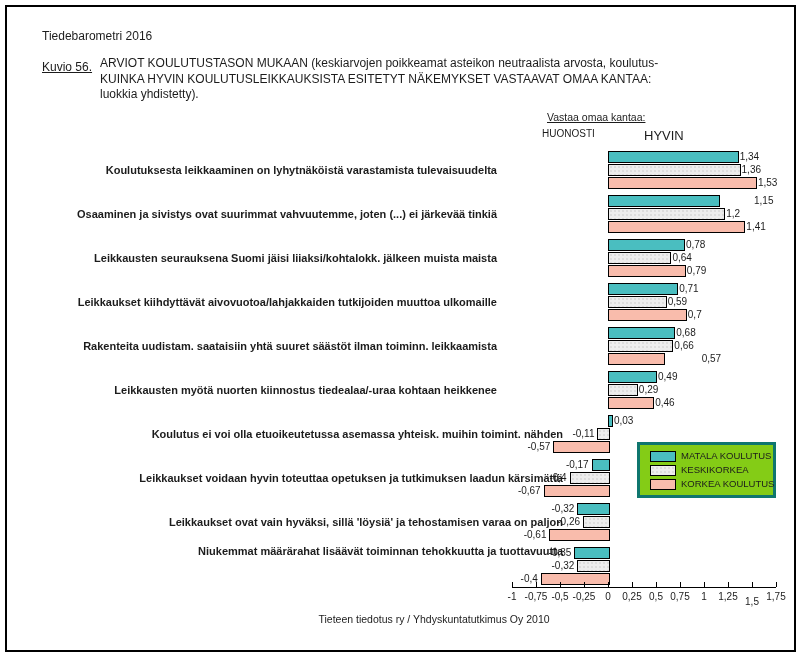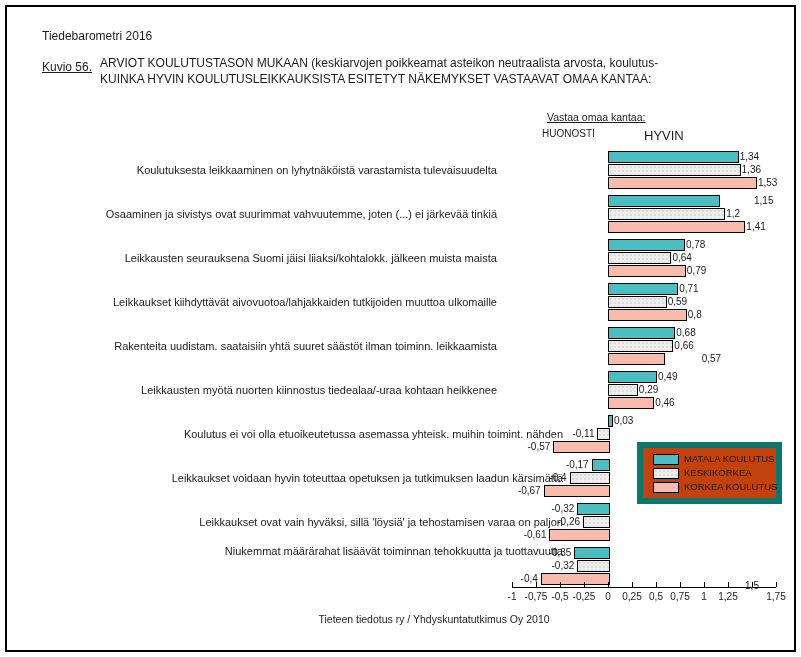--- a/index.html
+++ b/index.html
@@ -7,47 +7,48 @@
     position:relative;width:801px;height:657px;background:#ffffff;
     font-family:"Liberation Sans",sans-serif;color:#1c1c1c;overflow:hidden;
   }
   .frame{position:absolute;inset:5px;border:2px solid #000;pointer-events:none;}
   .report-title{position:absolute;left:42px;top:29px;font-size:12px;}
   .figure-label{position:absolute;left:42px;top:60px;font-size:12px;text-decoration:underline;}
   .figure-title{position:absolute;left:100px;top:56px;width:660px;font-size:12px;line-height:15.5px;}
   .axis-caption{position:absolute;left:547px;top:111px;font-size:10.5px;text-decoration:underline;}
   .col-huonosti{position:absolute;left:542px;top:128px;font-size:10px;}
   .col-hyvin{position:absolute;left:613px;top:128px;font-size:13px;margin-left:31px;}
-  .cat-label{position:absolute;font-size:11px;line-height:14px;text-align:left;white-space:nowrap;}
+  .cat-label{position:absolute;font-size:11px;line-height:14px;text-align:left;white-space:nowrap;font-weight:bold;}
   .bar{position:absolute;height:10px;border:1px solid #000;}
   .bar.dots{
     background-image:radial-gradient(circle,#c9c9c9 0.6px,transparent 0.8px);
     background-size:4px 4px;
   }
   .bar-val{position:absolute;font-size:10px;line-height:12px;white-space:nowrap;}
   .axis-line{position:absolute;height:0;border-top:1px solid #000;}
   .axis-tick{position:absolute;width:1px;height:5px;background:#000;}
   .axis-tick-label{position:absolute;width:44px;margin-left:-22px;text-align:center;font-size:10px;}
-  .legend{position:absolute;left:637px;top:442px;width:133px;height:50px;border:6px solid #0f766e;background:#c2410c;}
+  .legend{position:absolute;left:637px;top:442px;width:133px;height:50px;border:3px solid #0f766e;background:#84cc16;}
   .legend-item{position:absolute;left:0;width:100%;height:12px;}
   .legend-swatch{position:absolute;left:10px;top:1px;width:24px;height:9px;border:1px solid #000;}
   .legend-label{position:absolute;left:41px;top:0;font-size:9.5px;line-height:12px;white-space:nowrap;}
   .footer{position:absolute;left:67px;top:613px;width:734px;text-align:center;font-size:10.5px;}
 </style>
 </head>
 <body>
 
 <div class="screen">
   <div class="frame"></div>
 
   <div class="report-title">Tiedebarometri 2016</div>
   <div class="figure-label">Kuvio 56.</div>
   <div class="figure-title">
     <div>ARVIOT KOULUTUSTASON MUKAAN (keskiarvojen poikkeamat asteikon neutraalista arvosta, koulutus-</div>
     <div>KUINKA HYVIN KOULUTUSLEIKKAUKSISTA ESITETYT NÄKEMYKSET VASTAAVAT OMAA KANTAA:</div>
+    <div>luokkia yhdistetty).</div>
   </div>
 
   <div class="axis-caption">Vastaa omaa kantaa:</div>
   <div class="col-huonosti">HUONOSTI</div>
   <div class="col-hyvin">HYVIN</div>
 
   <div id="plot">
       <div class="cat-label" style="right: 304px; top: 163px;">Koulutuksesta leikkaaminen on lyhytnäköistä varastamista tulevaisuudelta</div>
       <div class="bar" style="left: 608px; top: 151px; width: 128.64px; background-color: rgb(74, 190, 192);"></div>
       <div class="bar-val" style="top: 151px; left: 739.64px;">1,34</div>
@@ -68,21 +69,21 @@
       <div class="bar dots" style="left: 608px; top: 252px; width: 61.44px; background-color: rgb(237, 237, 237);"></div>
       <div class="bar-val" style="top: 252px; left: 672.44px;">0,64</div>
       <div class="bar" style="left: 608px; top: 265px; width: 75.84px; background-color: rgb(249, 188, 172);"></div>
       <div class="bar-val" style="top: 265px; left: 686.84px;">0,79</div>
       <div class="cat-label" style="right: 304px; top: 295px;">Leikkaukset kiihdyttävät aivovuotoa/lahjakkaiden tutkijoiden muuttoa ulkomaille</div>
       <div class="bar" style="left: 608px; top: 283px; width: 68.16px; background-color: rgb(74, 190, 192);"></div>
       <div class="bar-val" style="top: 283px; left: 679.16px;">0,71</div>
       <div class="bar dots" style="left: 608px; top: 296px; width: 56.64px; background-color: rgb(237, 237, 237);"></div>
       <div class="bar-val" style="top: 296px; left: 667.64px;">0,59</div>
       <div class="bar" style="left: 608px; top: 309px; width: 76.8px; background-color: rgb(249, 188, 172);"></div>
-      <div class="bar-val" style="top: 309px; left: 687.8px;">0,8</div>
+      <div class="bar-val" style="top: 309px; left: 687.8px;">0,7</div>
       <div class="cat-label" style="right: 304px; top: 339px;">Rakenteita uudistam. saataisiin yhtä suuret säästöt ilman toiminn. leikkaamista</div>
       <div class="bar" style="left: 608px; top: 327px; width: 65.28px; background-color: rgb(74, 190, 192);"></div>
       <div class="bar-val" style="top: 327px; left: 676.28px;">0,68</div>
       <div class="bar dots" style="left: 608px; top: 340px; width: 63.36px; background-color: rgb(237, 237, 237);"></div>
       <div class="bar-val" style="top: 340px; left: 674.36px;">0,66</div>
       <div class="bar" style="left: 608px; top: 353px; width: 54.72px; background-color: rgb(249, 188, 172);"></div>
       <div class="bar-val" style="top: 353px; left: 665.72px; margin-left: 36px;">0,57</div>
       <div class="cat-label" style="right: 304px; top: 383px;">Leikkausten myötä nuorten kiinnostus tiedealaa/-uraa kohtaan heikkenee</div>
       <div class="bar" style="left: 608px; top: 371px; width: 47.04px; background-color: rgb(74, 190, 192);"></div>
       <div class="bar-val" style="top: 371px; left: 658.04px;">0,49</div>
@@ -133,21 +134,21 @@
       <div class="axis-tick-label" style="left: 632px; top: 591px;">0,25</div>
       <div class="axis-tick" style="left: 656px; top: 582px;"></div>
       <div class="axis-tick-label" style="left: 656px; top: 591px;">0,5</div>
       <div class="axis-tick" style="left: 680px; top: 582px;"></div>
       <div class="axis-tick-label" style="left: 680px; top: 591px;">0,75</div>
       <div class="axis-tick" style="left: 704px; top: 582px;"></div>
       <div class="axis-tick-label" style="left: 704px; top: 591px;">1</div>
       <div class="axis-tick" style="left: 728px; top: 582px;"></div>
       <div class="axis-tick-label" style="left: 728px; top: 591px;">1,25</div>
       <div class="axis-tick" style="left: 752px; top: 582px;"></div>
-      <div class="axis-tick-label" style="left: 752px; top: 580px;">1,5</div>
+      <div class="axis-tick-label" style="left: 752px; top: 596px;">1,5</div>
       <div class="axis-tick" style="left: 776px; top: 582px;"></div>
       <div class="axis-tick-label" style="left: 776px; top: 591px;">1,75</div>
     </div>
 
   <div class="legend" id="legend">
       <div class="legend-item" style="top: 5px;">
         <span class="legend-swatch" style="background-color: rgb(74, 190, 192);"></span>
         <span class="legend-label">MATALA KOULUTUS</span>
       </div>
       <div class="legend-item" style="top: 19px;">

